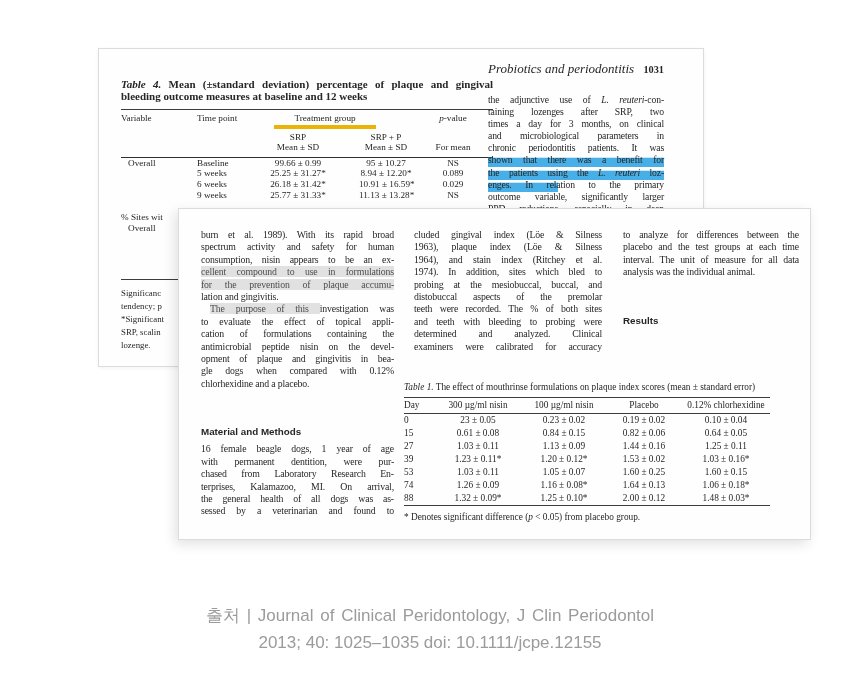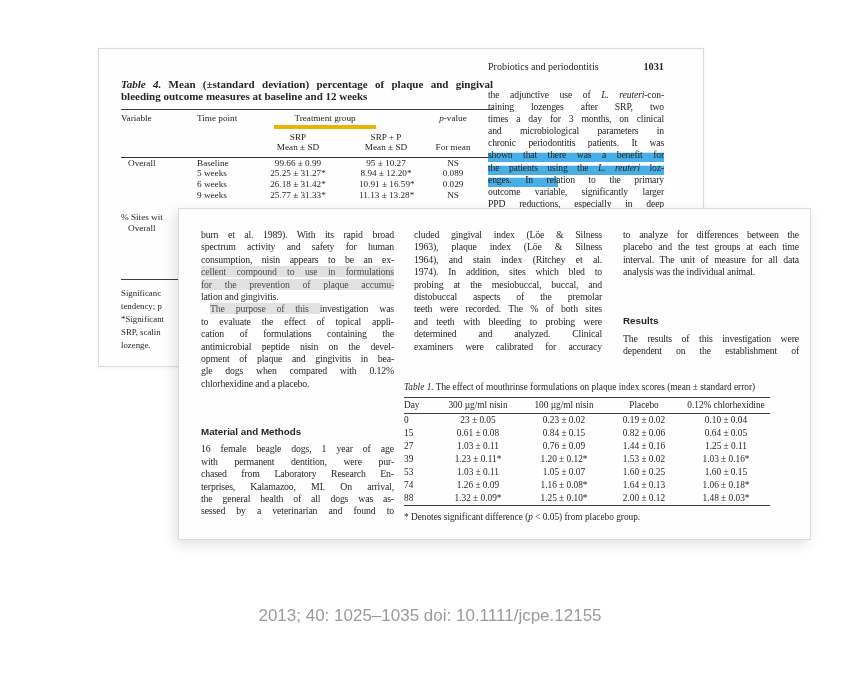--- a/index.html
+++ b/index.html
@@ -37,21 +37,21 @@
   #t4-h2{padding:2px 0 4px;}
   .sub2{text-align:center;line-height:10.6px;}
   .fm{display:flex;align-items:flex-end;justify-content:center;}
   .t4-section{text-align:left;}
   .spacer46{height:46px;} .spacer12{height:12px;}
   #t4-foot{margin-top:7px;font-size:8.8px;line-height:13px;}
   #t4-foot div{white-space:nowrap;}
 
   #bp-right{left:389px;top:12px;width:176px;}
   #bp-right-header{display:flex;justify-content:space-between;align-items:baseline;}
-  #bp-right-header .jt{font-size:10px;}
+  #bp-right-header .jt{font-style:italic;font-size:13px;}
   #bp-right-header .pn{font-weight:bold;font-size:10.3px;}
   #bp-right .body-lines{margin-top:17px;font-size:9.7px;line-height:12.1px;}
 
   
   #fp-col1{left:22px;top:20px;width:193px;}
   #fp-col2{left:235px;top:20px;width:188px;}
   #fp-col3{left:444px;top:20px;width:176px;}
   #fp-col1 .h-mm{margin-top:36px;}
   #fp-col1 .p2{margin-top:6px;}
   #fp-col3 .h-res{margin-top:36px;}
@@ -215,24 +215,20 @@
     </div>
 
     <div class="abs" id="fp-col3">
       <div class="body-lines">
           <div class="tl"><span>to analyze for differences between the</span></div>
           <div class="tl"><span>placebo and the test groups at each time</span></div>
           <div class="tl"><span>interval. The unit of measure for all data</span></div>
           <div class="tl nj"><span>analysis was the individual animal.</span></div>
         </div>
       <div class="sans-head h-res">Results</div>
-      <div class="body-lines p2">
-          <div class="tl"><span>The results of this investigation were</span></div>
-          <div class="tl"><span>dependent on the establishment of</span></div>
-        </div>
     </div>
 
     <div class="abs" id="fp-t1">
       <div id="t1-caption">
         <span class="i">Table 1.</span><span> The effect of mouthrinse formulations on plaque index scores (mean ± standard error)</span>
       </div>
       <div id="t1-table">
           <div class="rule"></div>
           <div class="t1-row t1-hdr">
             <div class="cl">Day</div>
@@ -252,21 +248,21 @@
           <div class="t1-row">
             <div class="cl">15</div>
             <div class="cc">0.61 ± 0.08</div>
             <div class="cc">0.84 ± 0.15</div>
             <div class="cc">0.82 ± 0.06</div>
             <div class="cc">0.64 ± 0.05</div>
           </div>
           <div class="t1-row">
             <div class="cl">27</div>
             <div class="cc">1.03 ± 0.11</div>
-            <div class="cc">0.76 ± 0.09</div>
+            <div class="cc">1.13 ± 0.09</div>
             <div class="cc">1.44 ± 0.16</div>
             <div class="cc">1.25 ± 0.11</div>
           </div>
           <div class="t1-row">
             <div class="cl">39</div>
             <div class="cc">1.23 ± 0.11*</div>
             <div class="cc">1.20 ± 0.12*</div>
             <div class="cc">1.53 ± 0.02</div>
             <div class="cc">1.03 ± 0.16*</div>
           </div>
@@ -293,16 +289,17 @@
           </div>
           <div class="rule"></div>
         </div>
       <div id="t1-footnote">
         <span>* Denotes significant difference (</span><span class="i">p</span><span> &lt; 0.05) from placebo group.</span>
       </div>
     </div>
   </div>
 
   <div class="abs" id="citation">
+    <div class="c1">출처 | Journal of Clinical Peridontology, J Clin Periodontol</div>
     <div class="c2">2013; 40: 1025–1035 doi: 10.1111/jcpe.12155</div>
   </div>
 
 </div>
 
 </body></html>

